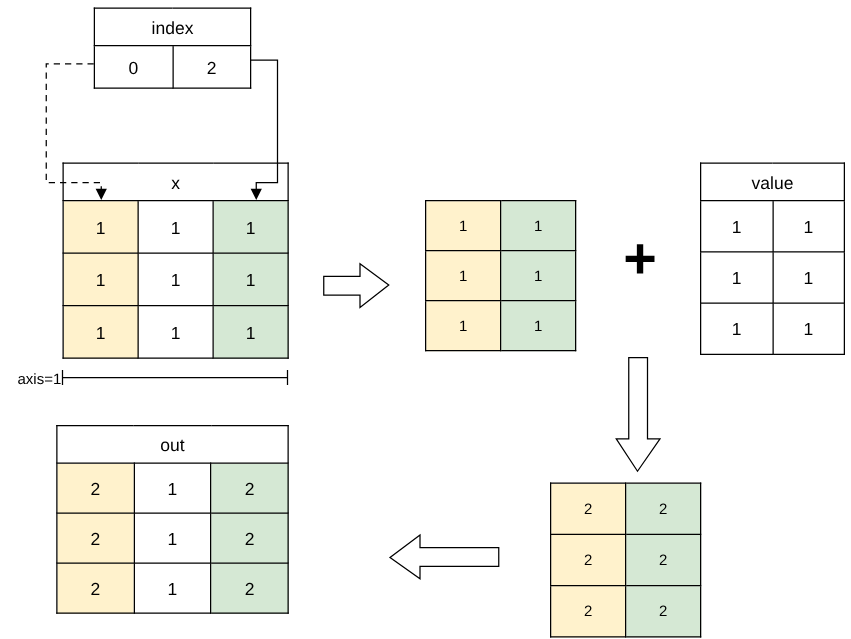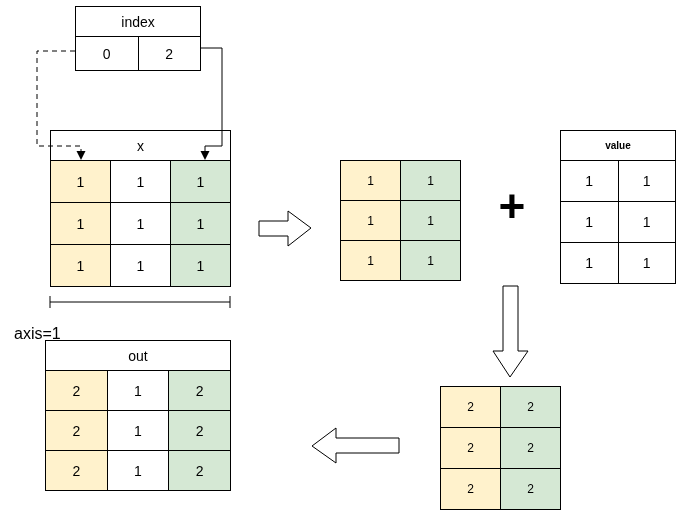--- a/index.html
+++ b/index.html
@@ -20,33 +20,33 @@
   .t-index td{height:33px;font-size:14px;}
 
   .t-x{left:50px;top:130px;width:181px;}
   .t-x th{height:29px;font-size:14px;}
   .t-x td{height:41px;font-size:14px;}
 
   .t-gather{left:340px;top:160px;width:121px;}
   .t-gather td{height:39px;font-size:12px;}
 
   .t-value{left:560px;top:130px;width:116px;}
-  .t-value th{height:29px;font-size:10px;font-weight:bold;}
+  .t-value th{height:29px;font-size:14px;}
   .t-value td{height:40px;font-size:14px;}
 
   .t-sum{left:440px;top:386px;width:121px;}
   .t-sum td{height:40px;font-size:12px;}
 
   .t-out{left:45px;top:340px;width:186px;}
   .t-out th{height:29px;font-size:14px;}
   .t-out td{height:39px;font-size:14px;}
 
   .plus{position:absolute;z-index:1;left:489px;top:183px;width:46px;text-align:center;
     font-size:46px;font-weight:bold;line-height:1;}
-  .axis{position:absolute;z-index:1;left:14px;top:325px;font-size:16px;}
+  .axis{position:absolute;z-index:1;left:14px;top:296px;font-size:12px;}
 
   .dash{stroke:#000;stroke-width:1;fill:none;stroke-dasharray:5 4;}
   .solid{stroke:#000;stroke-width:1;fill:none;}
   .fillb{fill:#000;stroke:none;}
   .block{fill:#fff;stroke:#000;stroke-width:1;}
 </style>
 </head>
 <body>
 
 <div class="canvas">

